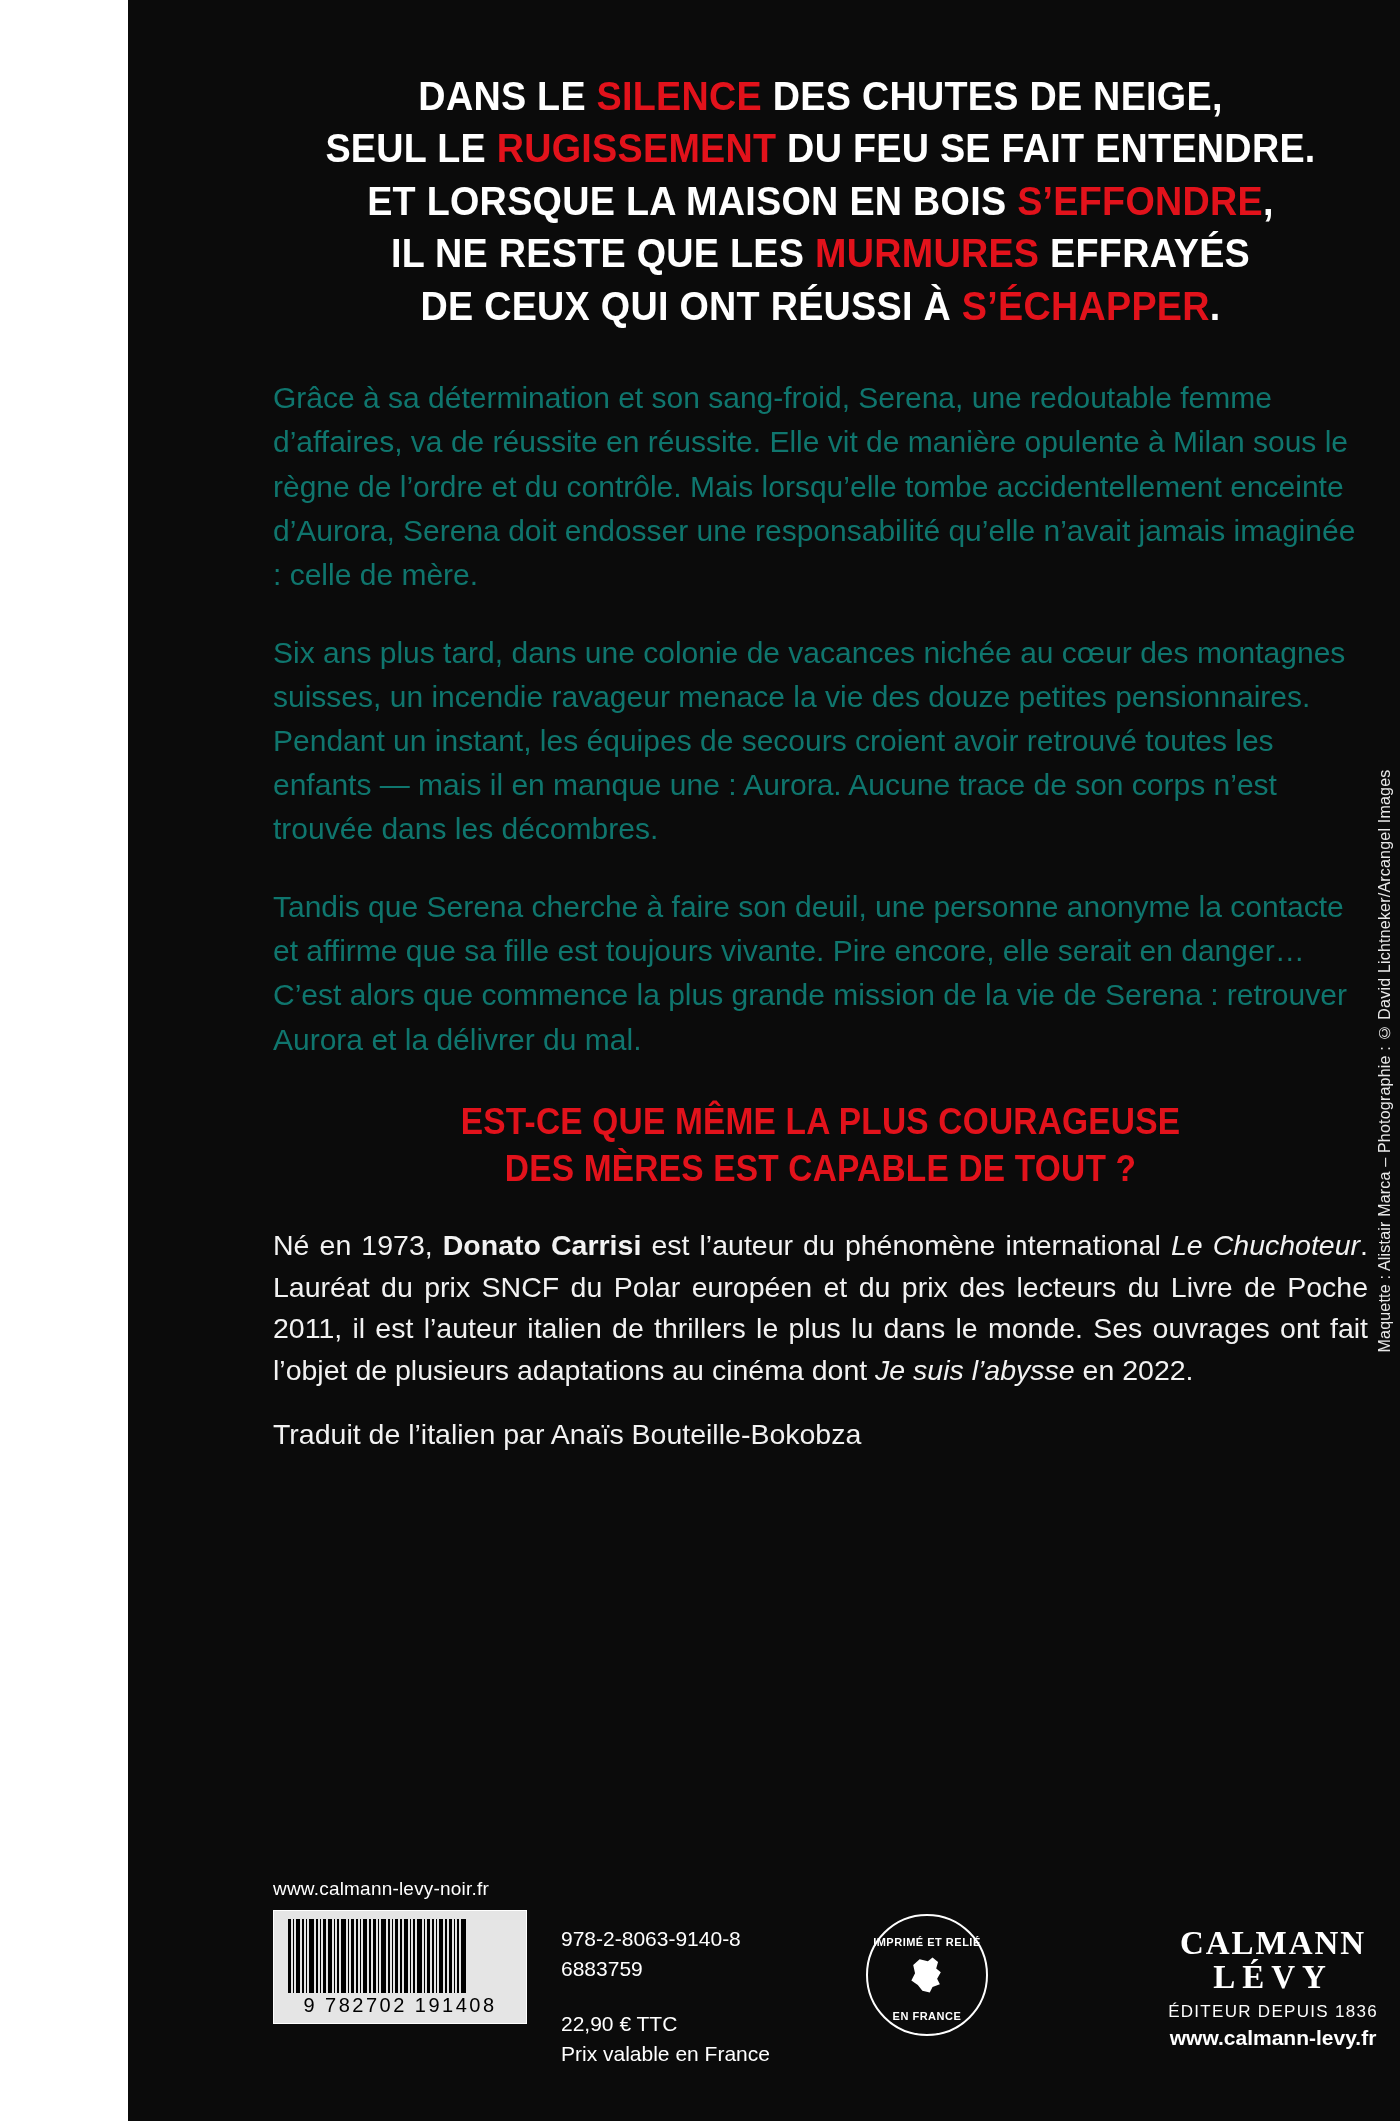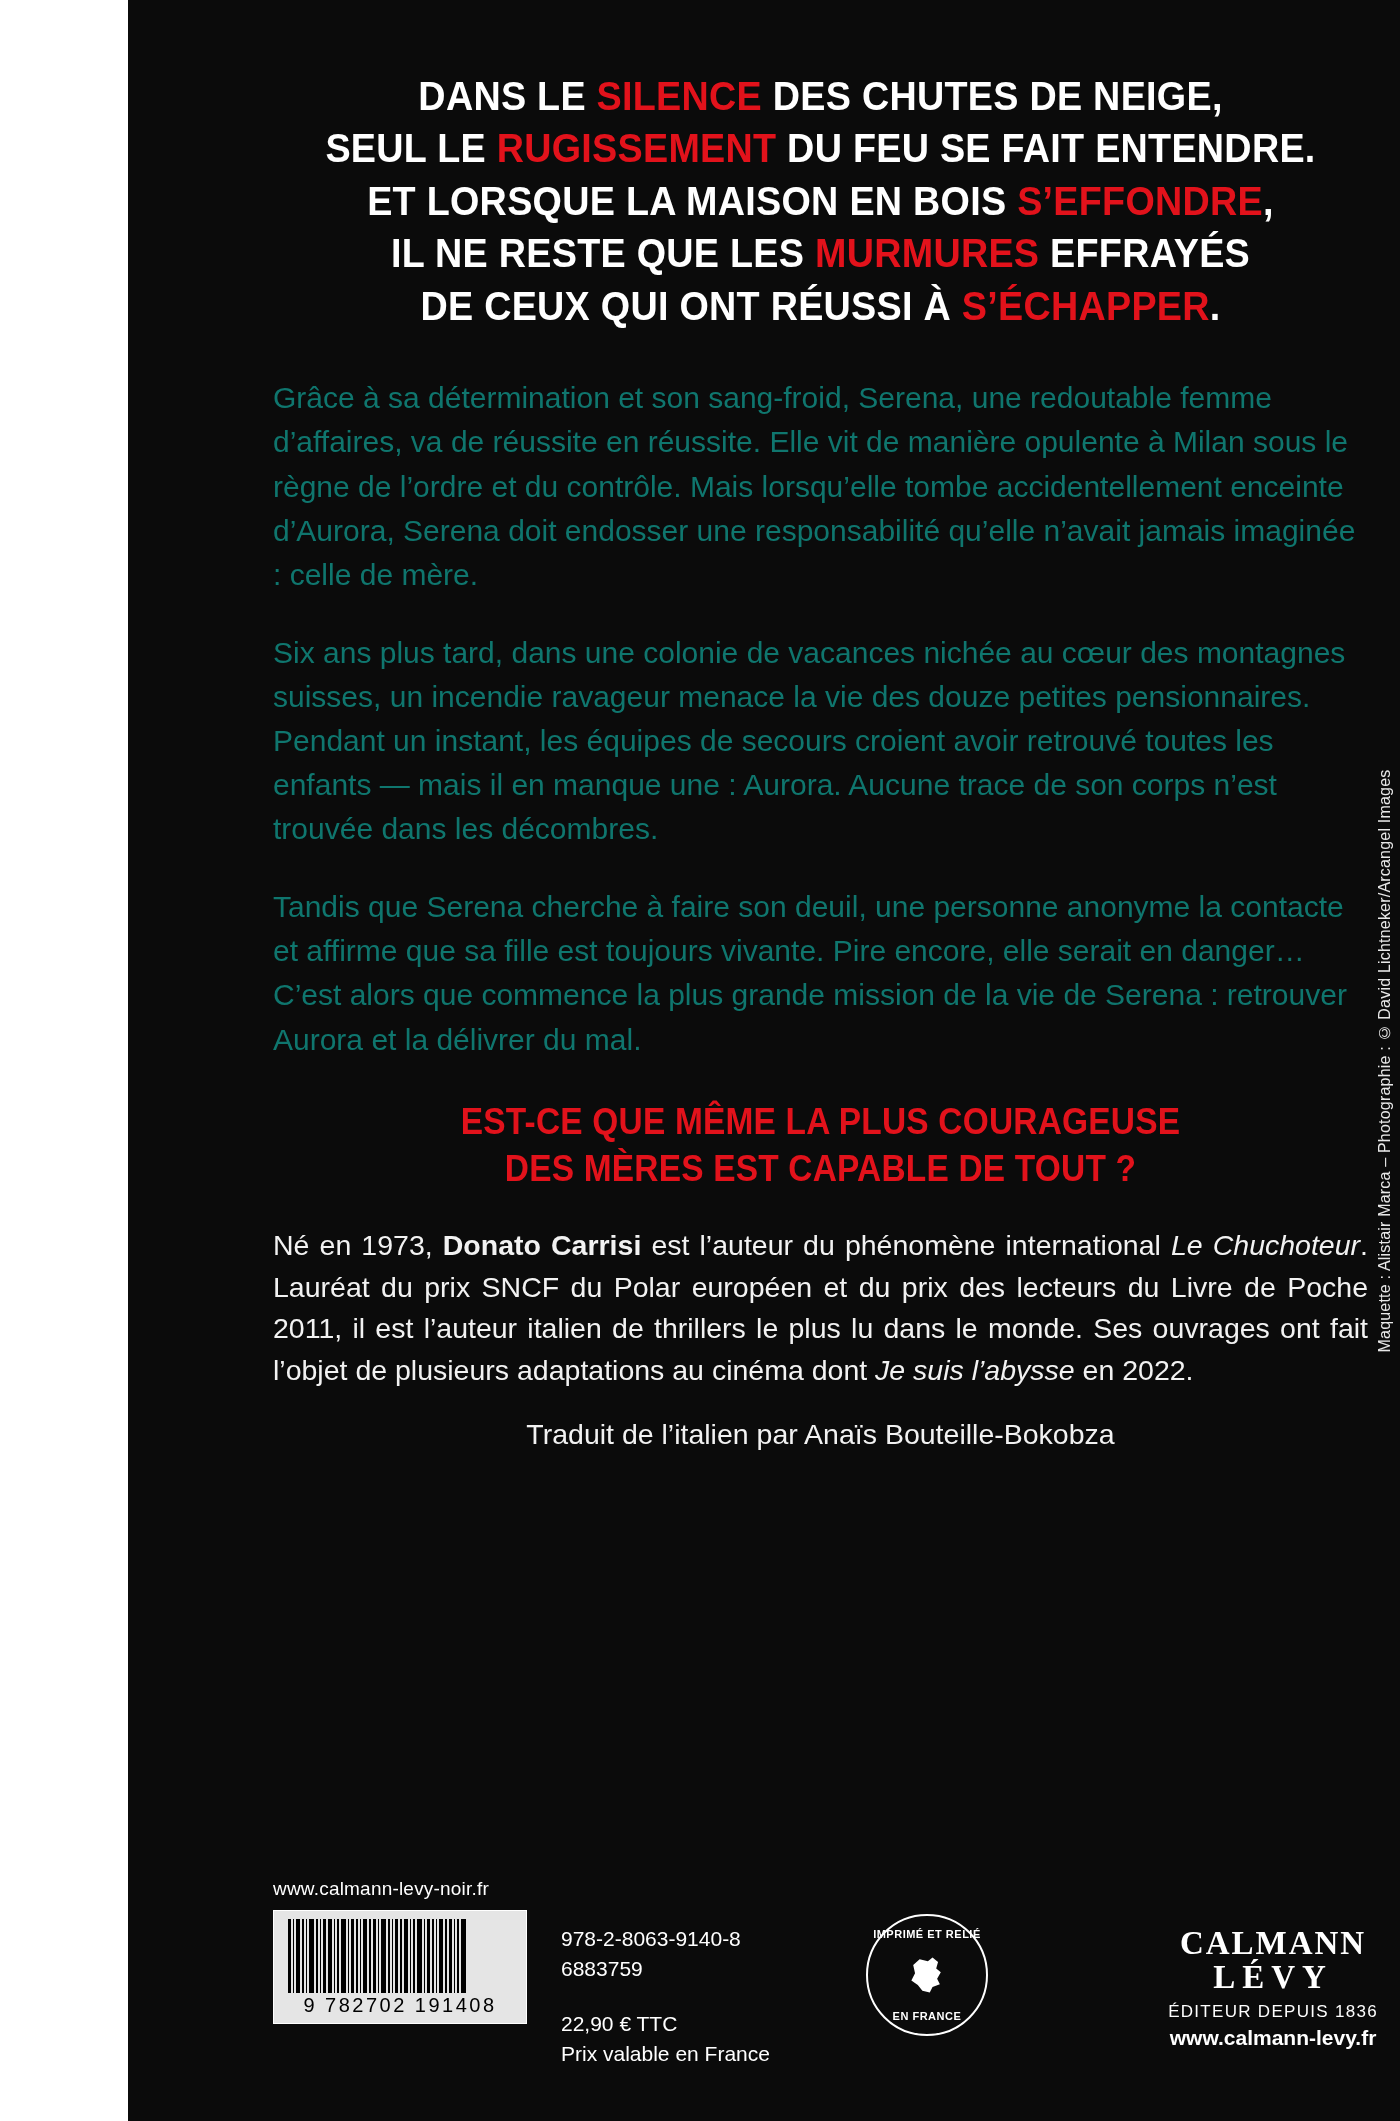--- a/index.html
+++ b/index.html
@@ -95,21 +95,21 @@
     line-height: 1.47;
     text-align: justify;
   }
   .bio b { font-weight: bold; }
   .bio i { font-style: italic; }
 
   .translator {
     margin-top: 26px;
     color: #f2f2f2;
     font-size: 28.5px;
-    text-align: center;
+    text-align: left;
   }
 
   
   .footer {
     position: absolute;
     left: 145px;
     bottom: 52px;
     width: 1105px;
     color: #ffffff;
   }
@@ -183,21 +183,21 @@
   }
   .stamp-text-top, .stamp-text-bottom {
     position: absolute;
     left: 0; width: 100%;
     text-align: center;
     font-size: 11px;
     font-weight: bold;
     letter-spacing: 0.5px;
     color: #fff;
   }
-  .stamp-text-top { top: 12px; }
+  .stamp-text-top { top: 20px; }
   .stamp-text-bottom { bottom: 12px; }
   .stamp-shape {
     position: absolute;
     left: 50%;
     top: 50%;
     transform: translate(-50%, -50%);
     width: 46px;
     height: 46px;
   }
 

